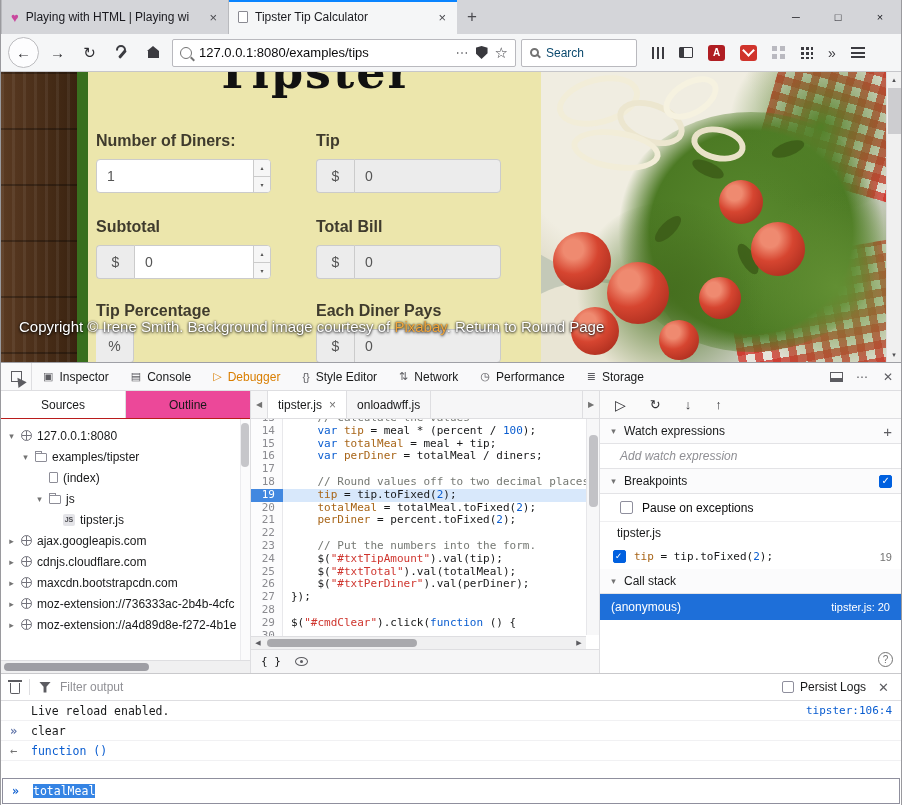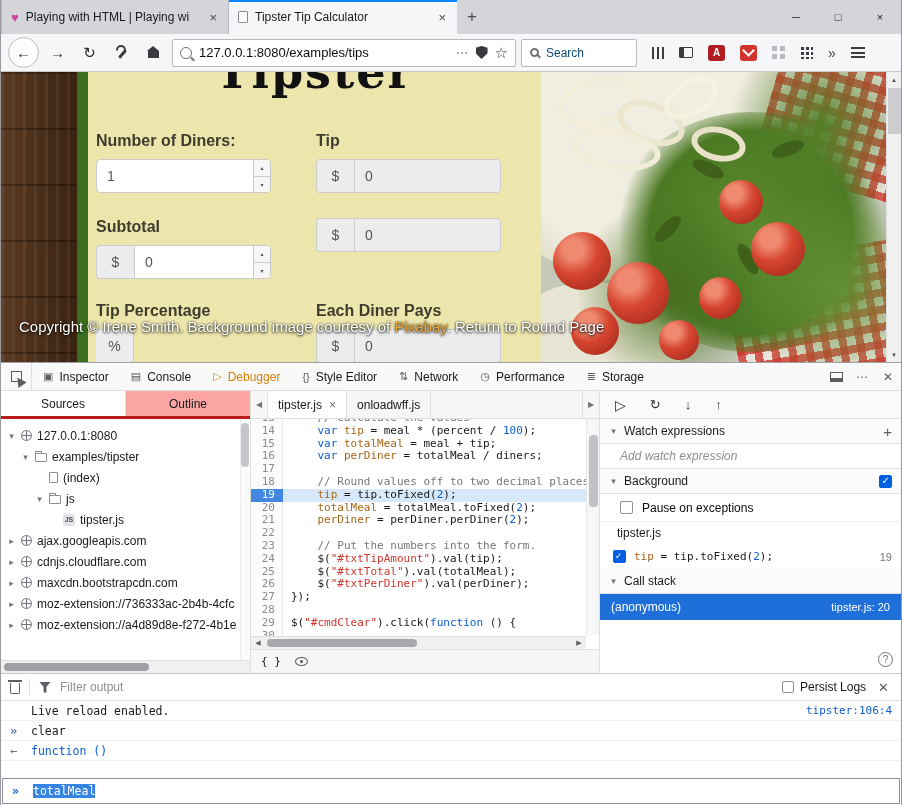--- a/index.html
+++ b/index.html
@@ -96,21 +96,21 @@
   .dt-tab{display:flex;align-items:center;gap:6px;padding:0 11px;color:#18191a}
   .dt-tab .tico{color:#5c5c61;font-size:11px}
   .dt-tab.selected,.dt-tab.selected .tico{color:#d97e00}
   .dt-right{margin-left:auto;display:flex;align-items:center}
   .dt-rbtn{width:26px;height:100%;display:flex;align-items:center;justify-content:center;color:#5c5c61;font-size:12px}
   .i-dock{width:13px;height:10px;border:1px solid #5c5c61}
   .i-dock::after{content:"";display:block;height:3px;background:#5c5c61;margin-top:5px}
 
   .debugger{height:282px;display:flex;flex:0 0 auto;background:#fff}
   .dbg-left{width:250px;border-right:1px solid #dedee1;display:flex;flex-direction:column;position:relative;flex:0 0 auto}
-  .panel-tabs{height:28px;display:flex;background:#fca5a5;border-bottom:3px solid #b91c1c;flex:0 0 auto}
+  .panel-tabs{height:28px;display:flex;background:#ec4899;border-bottom:1px solid #b91c1c;flex:0 0 auto}
   .ptab{flex:1;display:flex;align-items:center;justify-content:center;color:#18191a;border-right:1px solid #dedee1}
   .ptab:last-child{border-right:none}
   .ptab.active{background:#fff}
   .tree{flex:1;overflow:hidden;padding-top:6px;background:#fff;position:relative}
   .tree-row{height:21px;display:flex;align-items:center;gap:5px;white-space:nowrap;overflow:hidden;color:#18191a;padding-right:12px}
   .twisty{width:9px;font-size:9px;color:#737373;text-align:center;flex:0 0 auto}
   .ti{flex:0 0 auto}
   .i-globe{width:11px;height:11px;border:1px solid #73737c;border-radius:50%;position:relative}
   .i-globe::after{content:"";position:absolute;left:0;right:0;top:4px;border-top:1px solid #73737c}
   .i-globe::before{content:"";position:absolute;left:4px;top:0;bottom:0;border-left:1px solid #73737c}
@@ -283,20 +283,21 @@
             <span>0</span>
             <span class="spin">
                 <span>▴</span>
                 <span>▾</span>
               </span>
           </div>
         </div>
       </div>
 
       <div class="fgroup" style="left:228px;top:146px;width:185px">
+        <div class="flabel">Total Bill</div>
         <div class="ig">
           <span class="addon left">$</span>
           <div class="tbox disabled">
             <span>0</span>
           </div>
         </div>
       </div>
 
       <div class="fgroup" style="left:8px;top:230px;width:178px">
         <div class="flabel">Tip Percentage</div>
@@ -478,21 +479,21 @@
         <div class="code">
           <div class="code-inner" id="code-lines">
               <div class="code-line"><span class="gutter">13</span><span class="ltext"><span class="tok-d">    </span><span class="tok-c">// Calculate the values</span></span></div>
               <div class="code-line"><span class="gutter">14</span><span class="ltext"><span class="tok-d">    </span><span class="tok-k">var</span><span class="tok-d"> </span><span class="tok-v">tip</span><span class="tok-d"> = meal * (percent / </span><span class="tok-n">100</span><span class="tok-d">);</span></span></div>
               <div class="code-line"><span class="gutter">15</span><span class="ltext"><span class="tok-d">    </span><span class="tok-k">var</span><span class="tok-d"> </span><span class="tok-v">totalMeal</span><span class="tok-d"> = meal + tip;</span></span></div>
               <div class="code-line"><span class="gutter">16</span><span class="ltext"><span class="tok-d">    </span><span class="tok-k">var</span><span class="tok-d"> </span><span class="tok-v">perDiner</span><span class="tok-d"> = totalMeal / diners;</span></span></div>
               <div class="code-line"><span class="gutter">17</span><span class="ltext"></span></div>
               <div class="code-line"><span class="gutter">18</span><span class="ltext"><span class="tok-d">    </span><span class="tok-c">// Round values off to two decimal places</span></span></div>
               <div class="code-line paused"><span class="gutter">19</span><span class="ltext"><span class="tok-d">    </span><span class="tok-v">tip</span><span class="tok-d"> = tip.toFixed(</span><span class="tok-n">2</span><span class="tok-d">);</span></span></div>
               <div class="code-line"><span class="gutter">20</span><span class="ltext"><span class="tok-d">    </span><span class="tok-v">totalMeal</span><span class="tok-d"> = totalMeal.toFixed(</span><span class="tok-n">2</span><span class="tok-d">);</span></span></div>
-              <div class="code-line"><span class="gutter">21</span><span class="ltext"><span class="tok-d">    </span><span class="tok-v">perDiner</span><span class="tok-d"> = perDiner.perDiner(</span><span class="tok-n">2</span><span class="tok-d">);</span></span></div>
+              <div class="code-line"><span class="gutter">21</span><span class="ltext"><span class="tok-d">    </span><span class="tok-v">perDiner</span><span class="tok-d"> = percent.toFixed(</span><span class="tok-n">2</span><span class="tok-d">);</span></span></div>
               <div class="code-line"><span class="gutter">22</span><span class="ltext"></span></div>
               <div class="code-line"><span class="gutter">23</span><span class="ltext"><span class="tok-d">    </span><span class="tok-c">// Put the numbers into the form.</span></span></div>
               <div class="code-line"><span class="gutter">24</span><span class="ltext"><span class="tok-d">    $(</span><span class="tok-s">"#txtTipAmount"</span><span class="tok-d">).val(tip);</span></span></div>
               <div class="code-line"><span class="gutter">25</span><span class="ltext"><span class="tok-d">    $(</span><span class="tok-s">"#txtTotal"</span><span class="tok-d">).val(totalMeal);</span></span></div>
               <div class="code-line"><span class="gutter">26</span><span class="ltext"><span class="tok-d">    $(</span><span class="tok-s">"#txtPerDiner"</span><span class="tok-d">).val(perDiner);</span></span></div>
               <div class="code-line"><span class="gutter">27</span><span class="ltext"><span class="tok-d">});</span></span></div>
               <div class="code-line"><span class="gutter">28</span><span class="ltext"></span></div>
               <div class="code-line"><span class="gutter">29</span><span class="ltext"><span class="tok-d">$(</span><span class="tok-s">"#cmdClear"</span><span class="tok-d">).click(</span><span class="tok-k">function</span><span class="tok-d"> () {</span></span></div>
               <div class="code-line"><span class="gutter">30</span><span class="ltext"></span></div>
             </div>
@@ -521,21 +522,21 @@
 
         <div class="sec-h">
           <span class="twisty">▾</span>
           <span>Watch expressions</span>
           <span class="plus">+</span>
         </div>
         <div class="watch-input">Add watch expression</div>
 
         <div class="sec-h">
           <span class="twisty">▾</span>
-          <span>Background</span>
+          <span>Breakpoints</span>
           <span class="cb checked"></span>
         </div>
         <div class="pause-row">
           <span class="cb"></span>
           <span>Pause on exceptions</span>
         </div>
         <div class="bp-source">tipster.js</div>
         <div class="bp-row">
           <span class="cb checked"></span>
           <span id="bp-code"><span class="tok-v">tip</span><span class="tok-d"> = tip.toFixed(</span><span class="tok-n">2</span><span class="tok-d">);</span></span>

